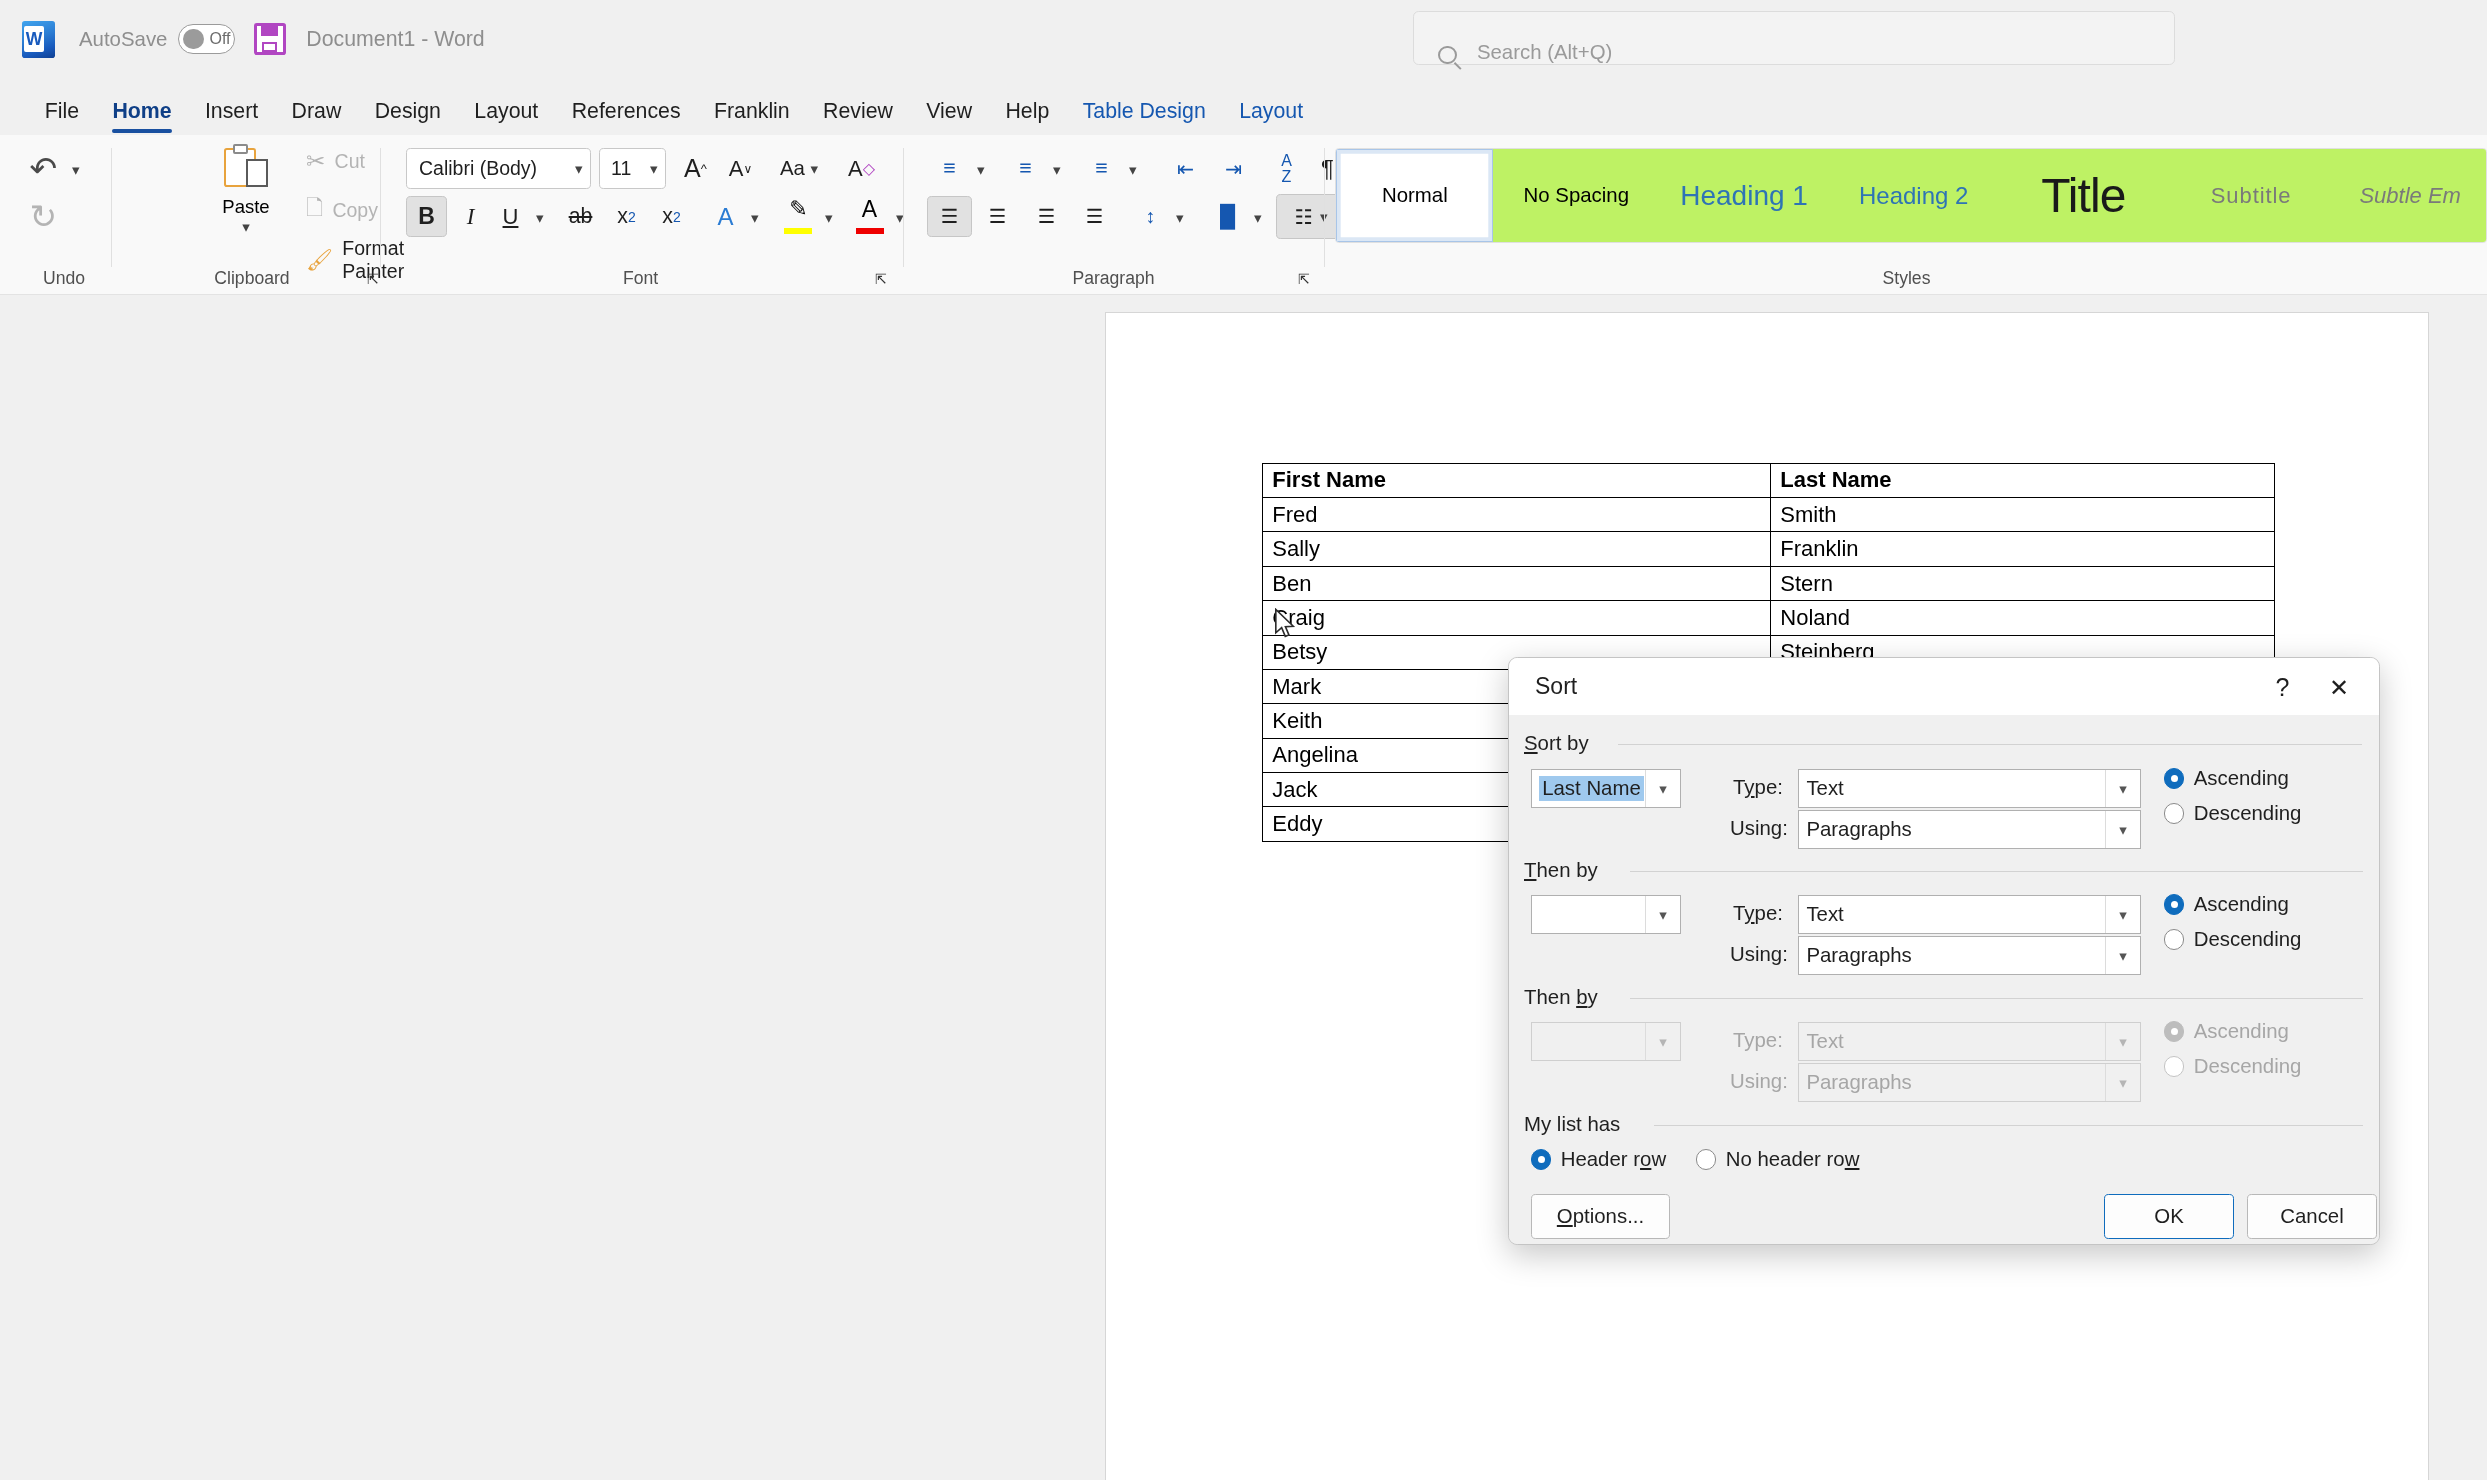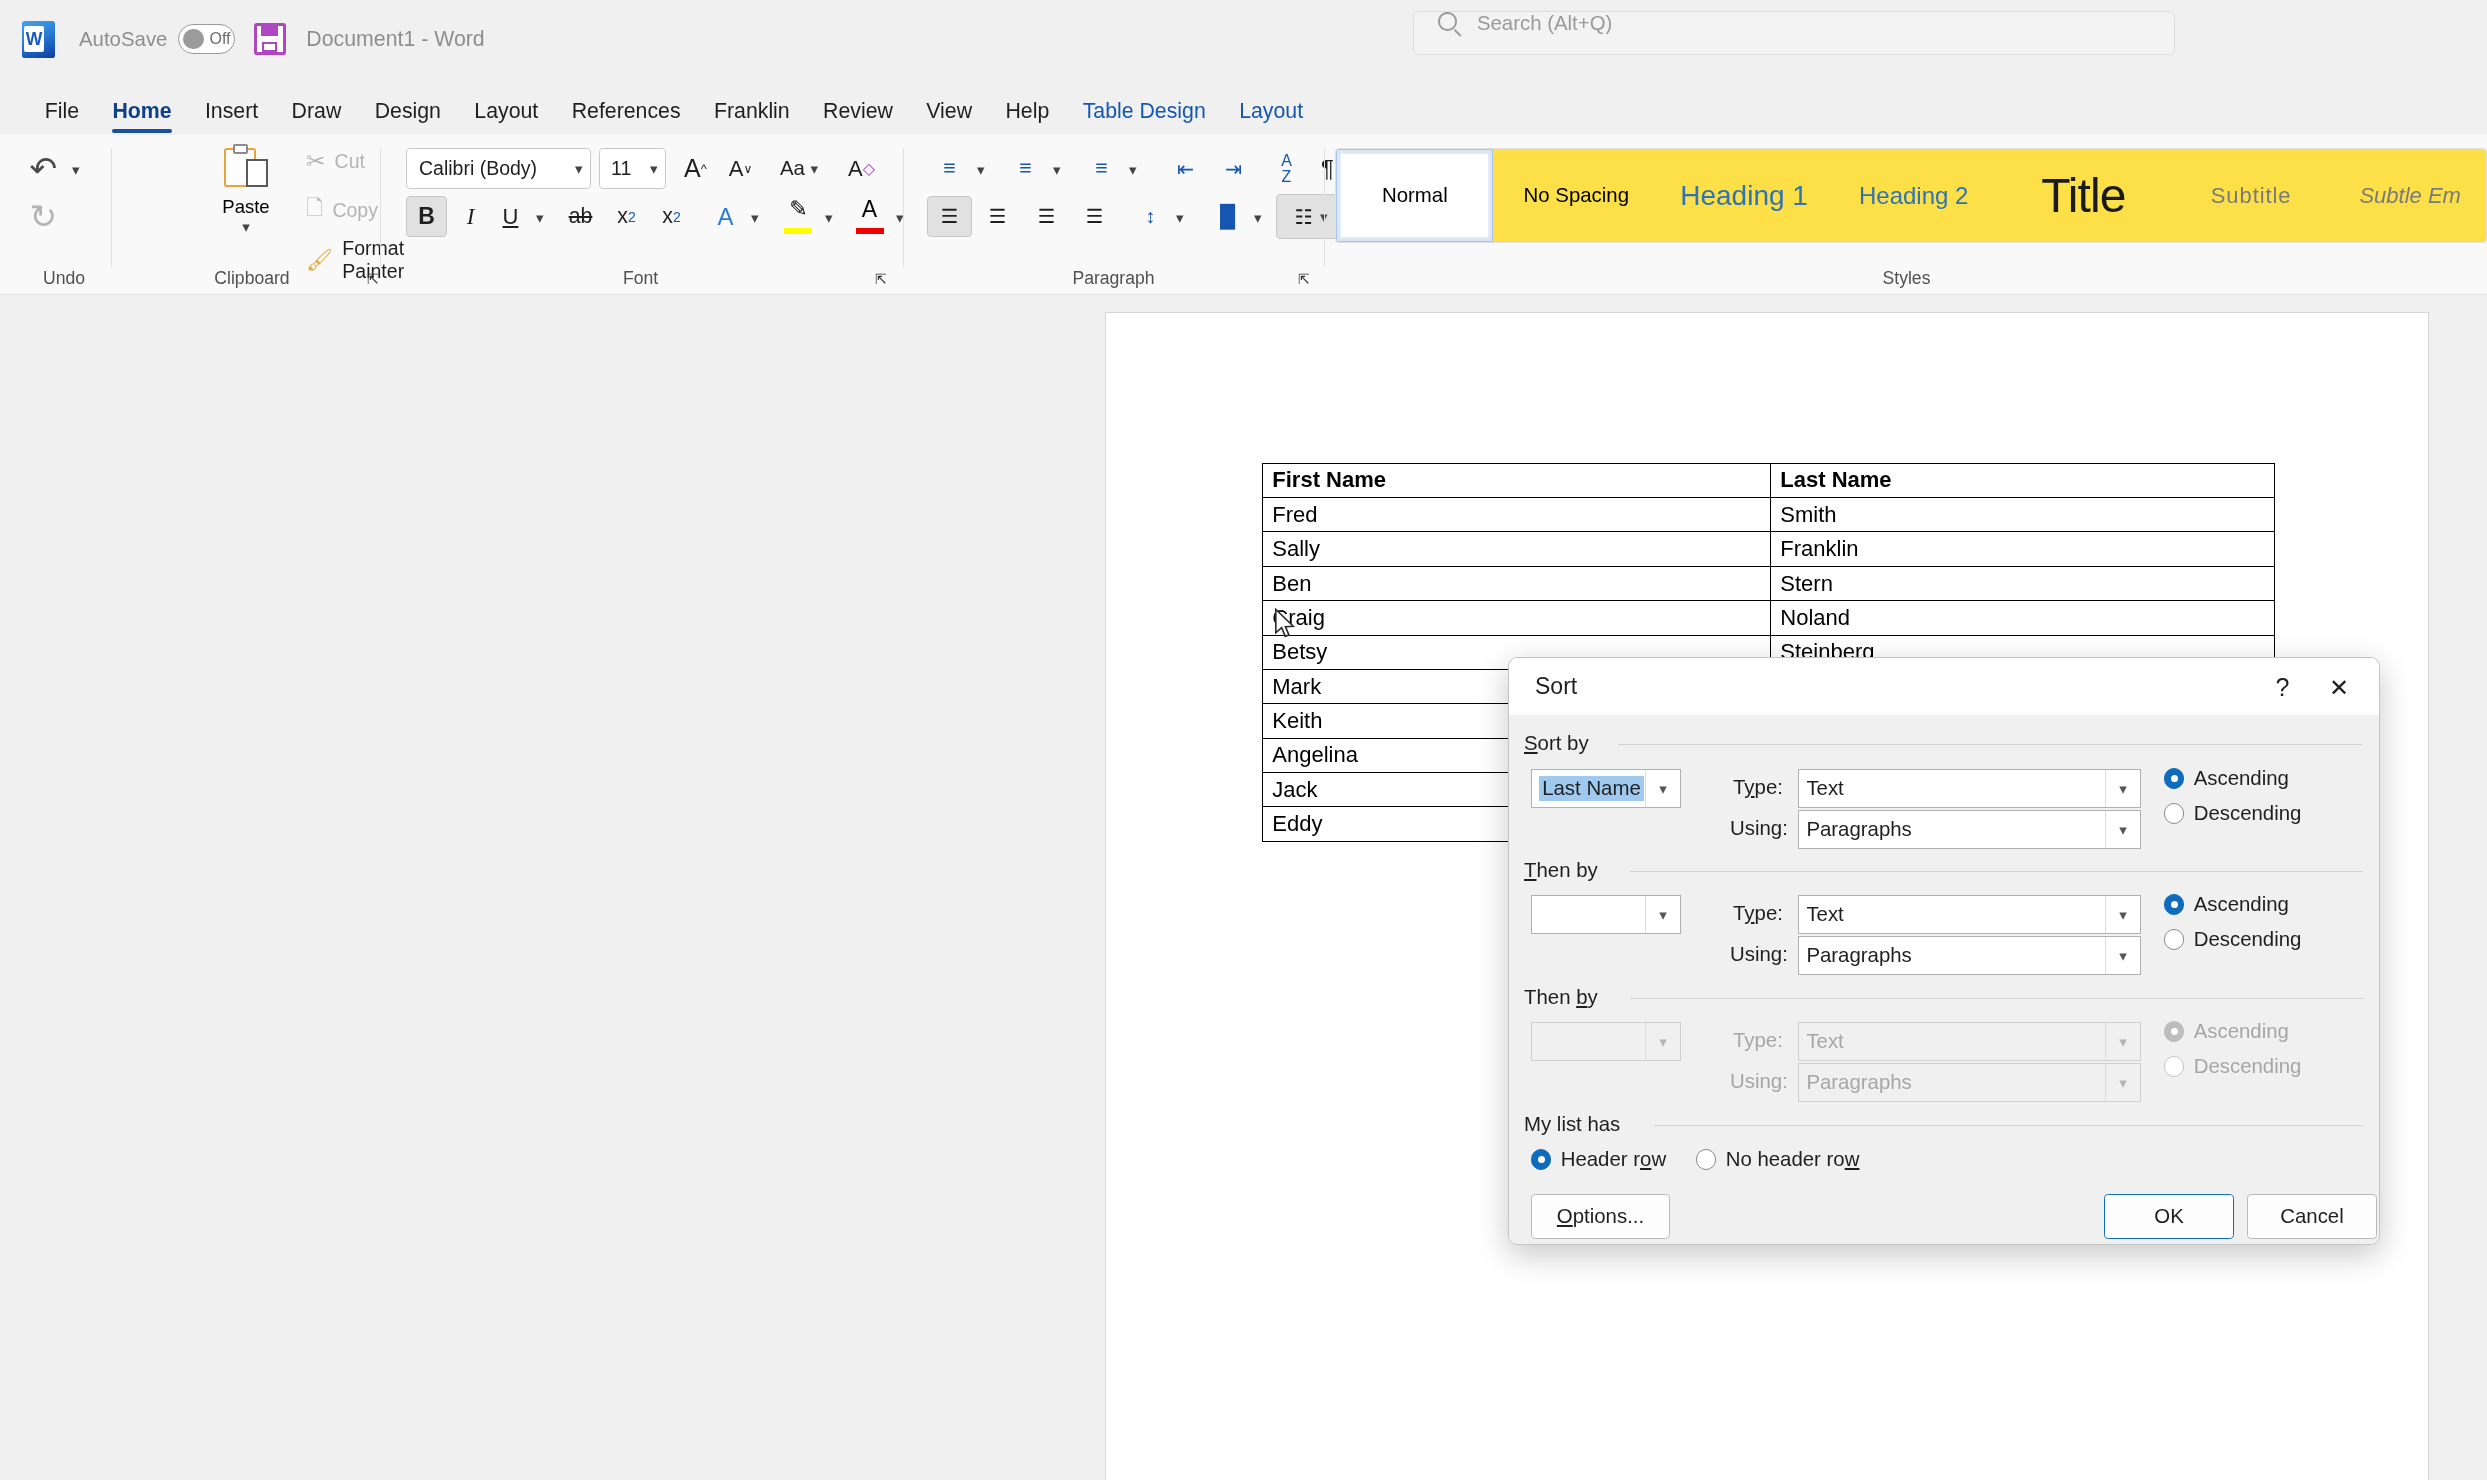--- a/index.html
+++ b/index.html
@@ -41,23 +41,23 @@
   }
   .save-icon .top {
     position:absolute; left:7.4px; top:1.9px; width:16.7px; height:11px; background:#b146c2;
   }
   .save-icon .bot {
     position:absolute; left:8.3px; bottom:2.8px; width:15px; height:10.2px; border:2.8px solid #b146c2; background:#fff;
   }
   .doc-title { margin-left: 20.4px; color: #8e8e8e; font-size: 21.3px; }
 
   .searchbox {
-    position:absolute; left:1413px; top:11px; width:762px; height:44px;
+    position:absolute; left:1413px; top:11px; width:762px; height:54px;
     background:#f3f3f3; border:0.9px solid #dcdcdc; border-radius:5.6px;
-    display:flex; align-items:flex-start;
+    display:flex; align-items:flex-end;
   }
   .searchbox .mag {
     margin-left:24px; width:18.5px; height:18.5px; border:2.3px solid #9a9a9a; border-radius:50%;
     position:relative;
   }
   .searchbox .mag:after {
     content:''; position:absolute; right:-7.4px; bottom:-5.6px; width:9.3px; height:2.3px;
     background:#9a9a9a; transform:rotate(45deg);
   }
   .searchbox .ph { margin-left:20.4px; color:#9a9a9a; font-size:20.4px; }
@@ -123,21 +123,21 @@
     padding: 0 7.4px 0 11px; font-size:19.5px; color:#1f1f1f;
   }
 
   
   .styles-gallery {
     position:absolute; border:0.9px solid #e0e0e0; border-radius:3.7px; background:#fff;
     display:flex; align-items:stretch; overflow:hidden;
   }
   .style-item {
     display:flex; align-items:center; justify-content:center; cursor:default;
-    border:1.9px solid transparent; background:#fde047;
+    border:1.9px solid transparent; background:#bef264;
   }
   .style-item.sel { border:1.9px solid #a8c5e8; background:#fff; box-shadow: inset 0 0 0 3.7px #dbe7f5; }
 
   
   .docarea { position:absolute; left:0; top:295px; width:2487px; height:1186px; background:#f0f0f0; }
   .page {
     position:absolute; left:1105px; top:16.7px; width:1324px; height:1169px;
     background:#fff; border:0.9px solid #d6d6d6;
   }
 

